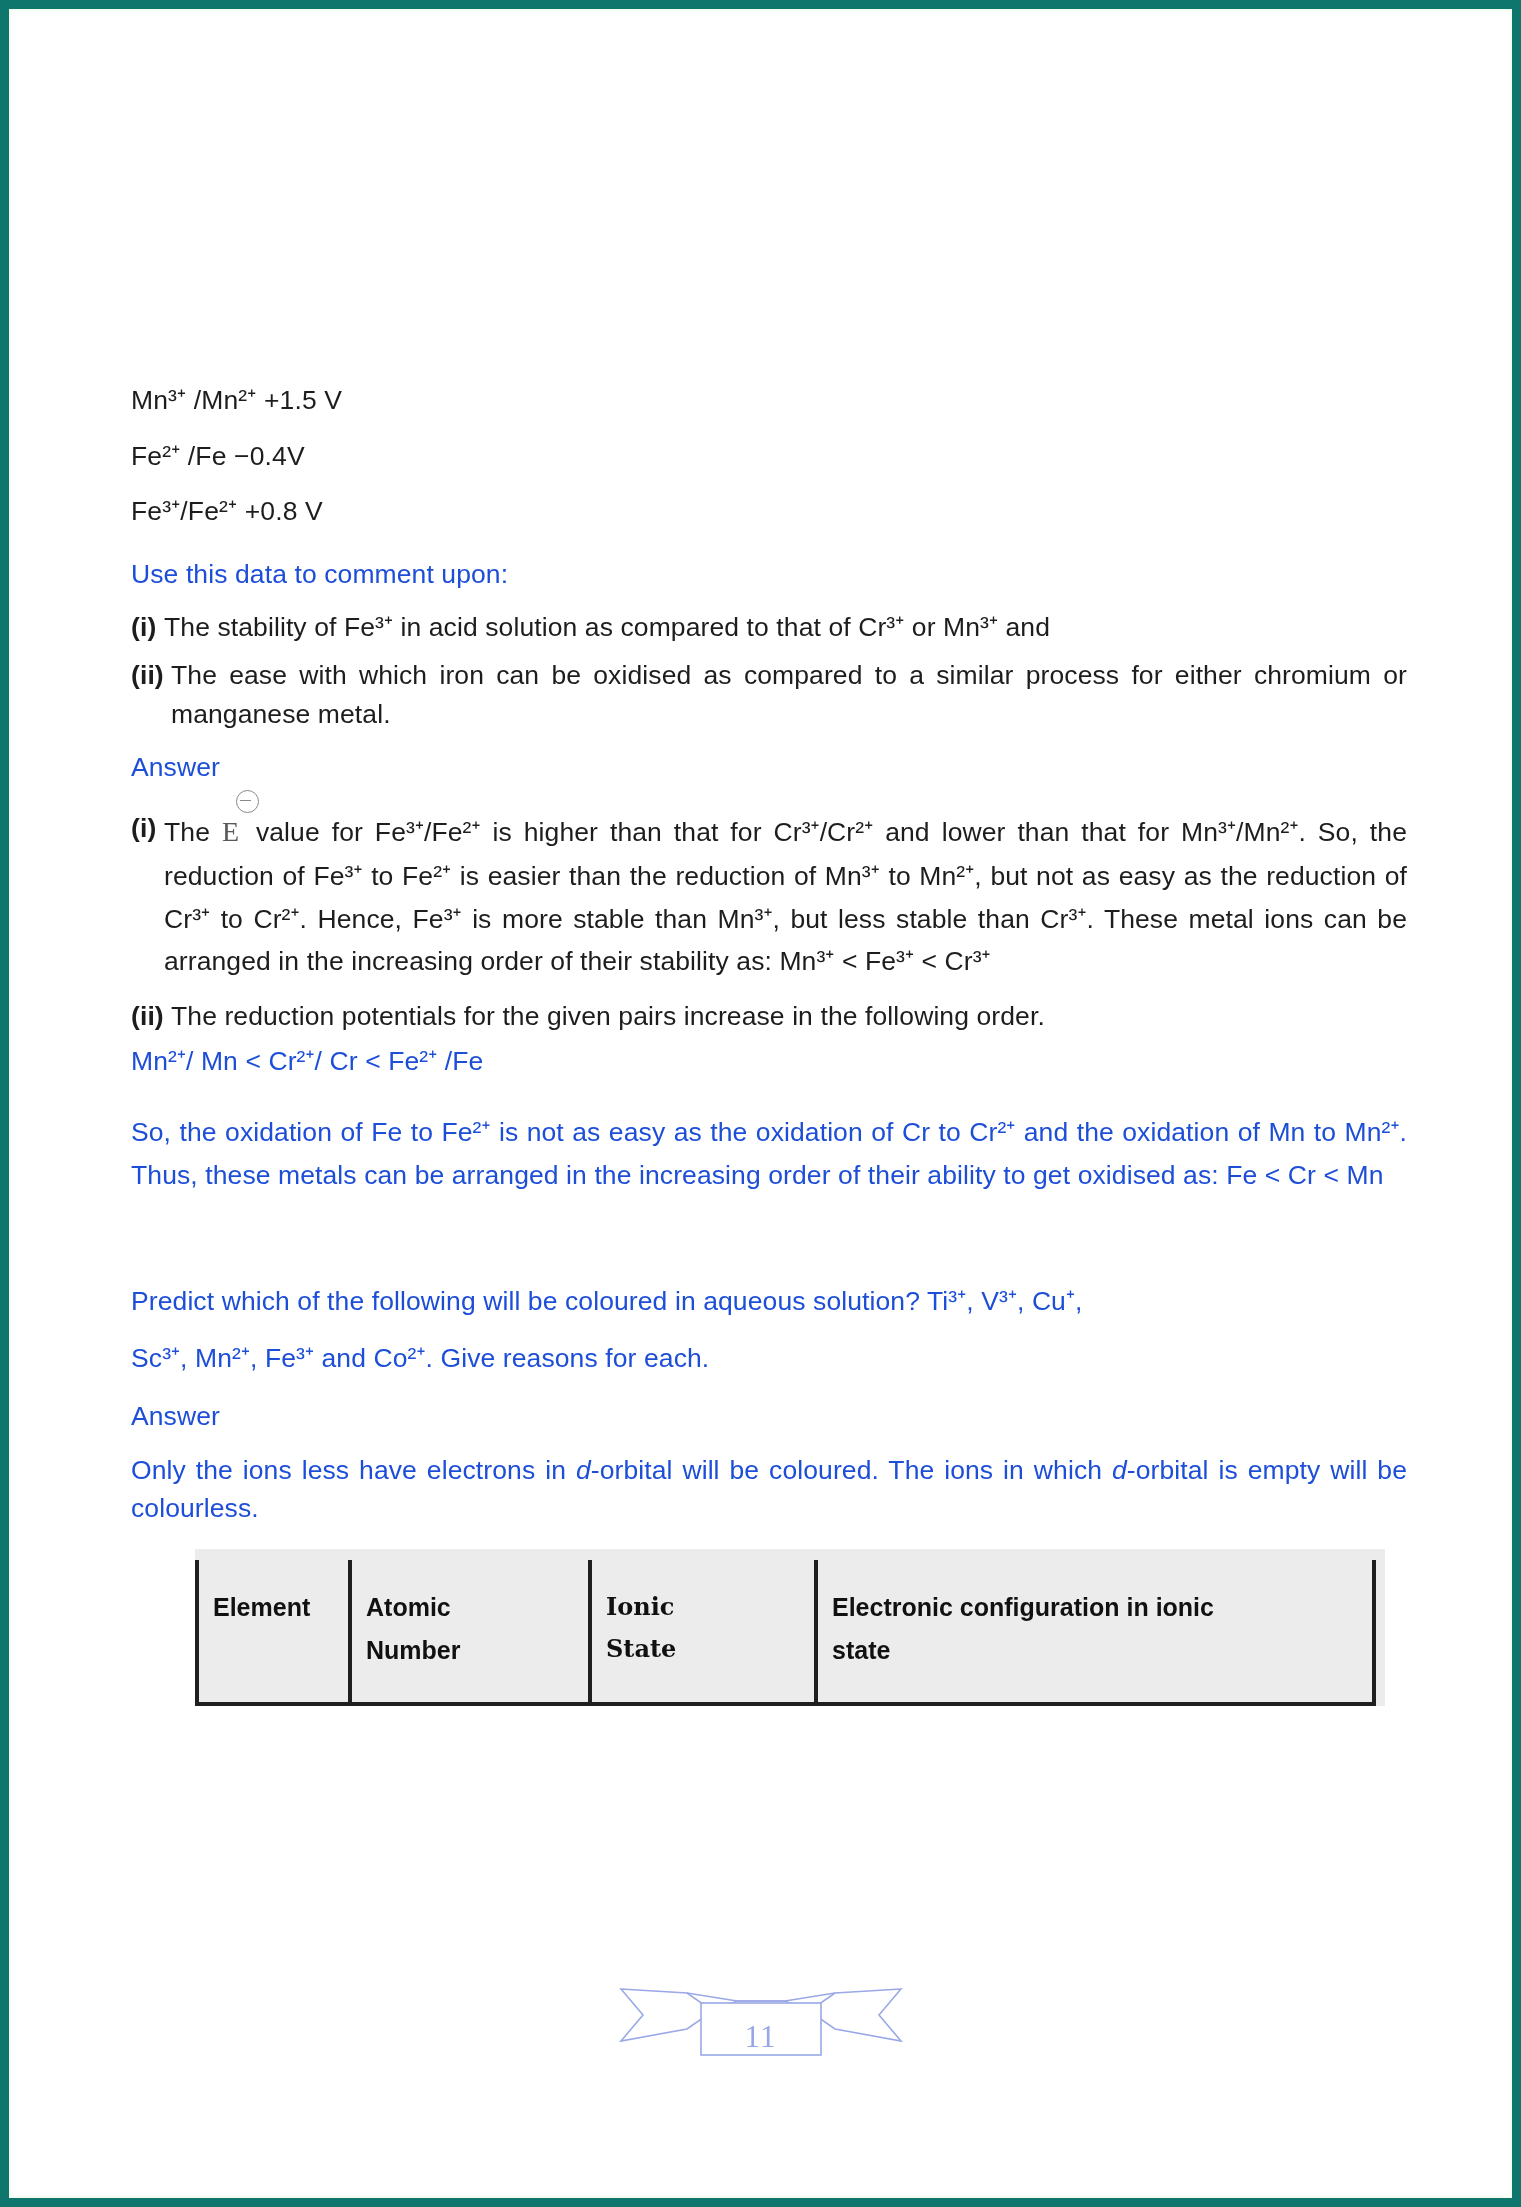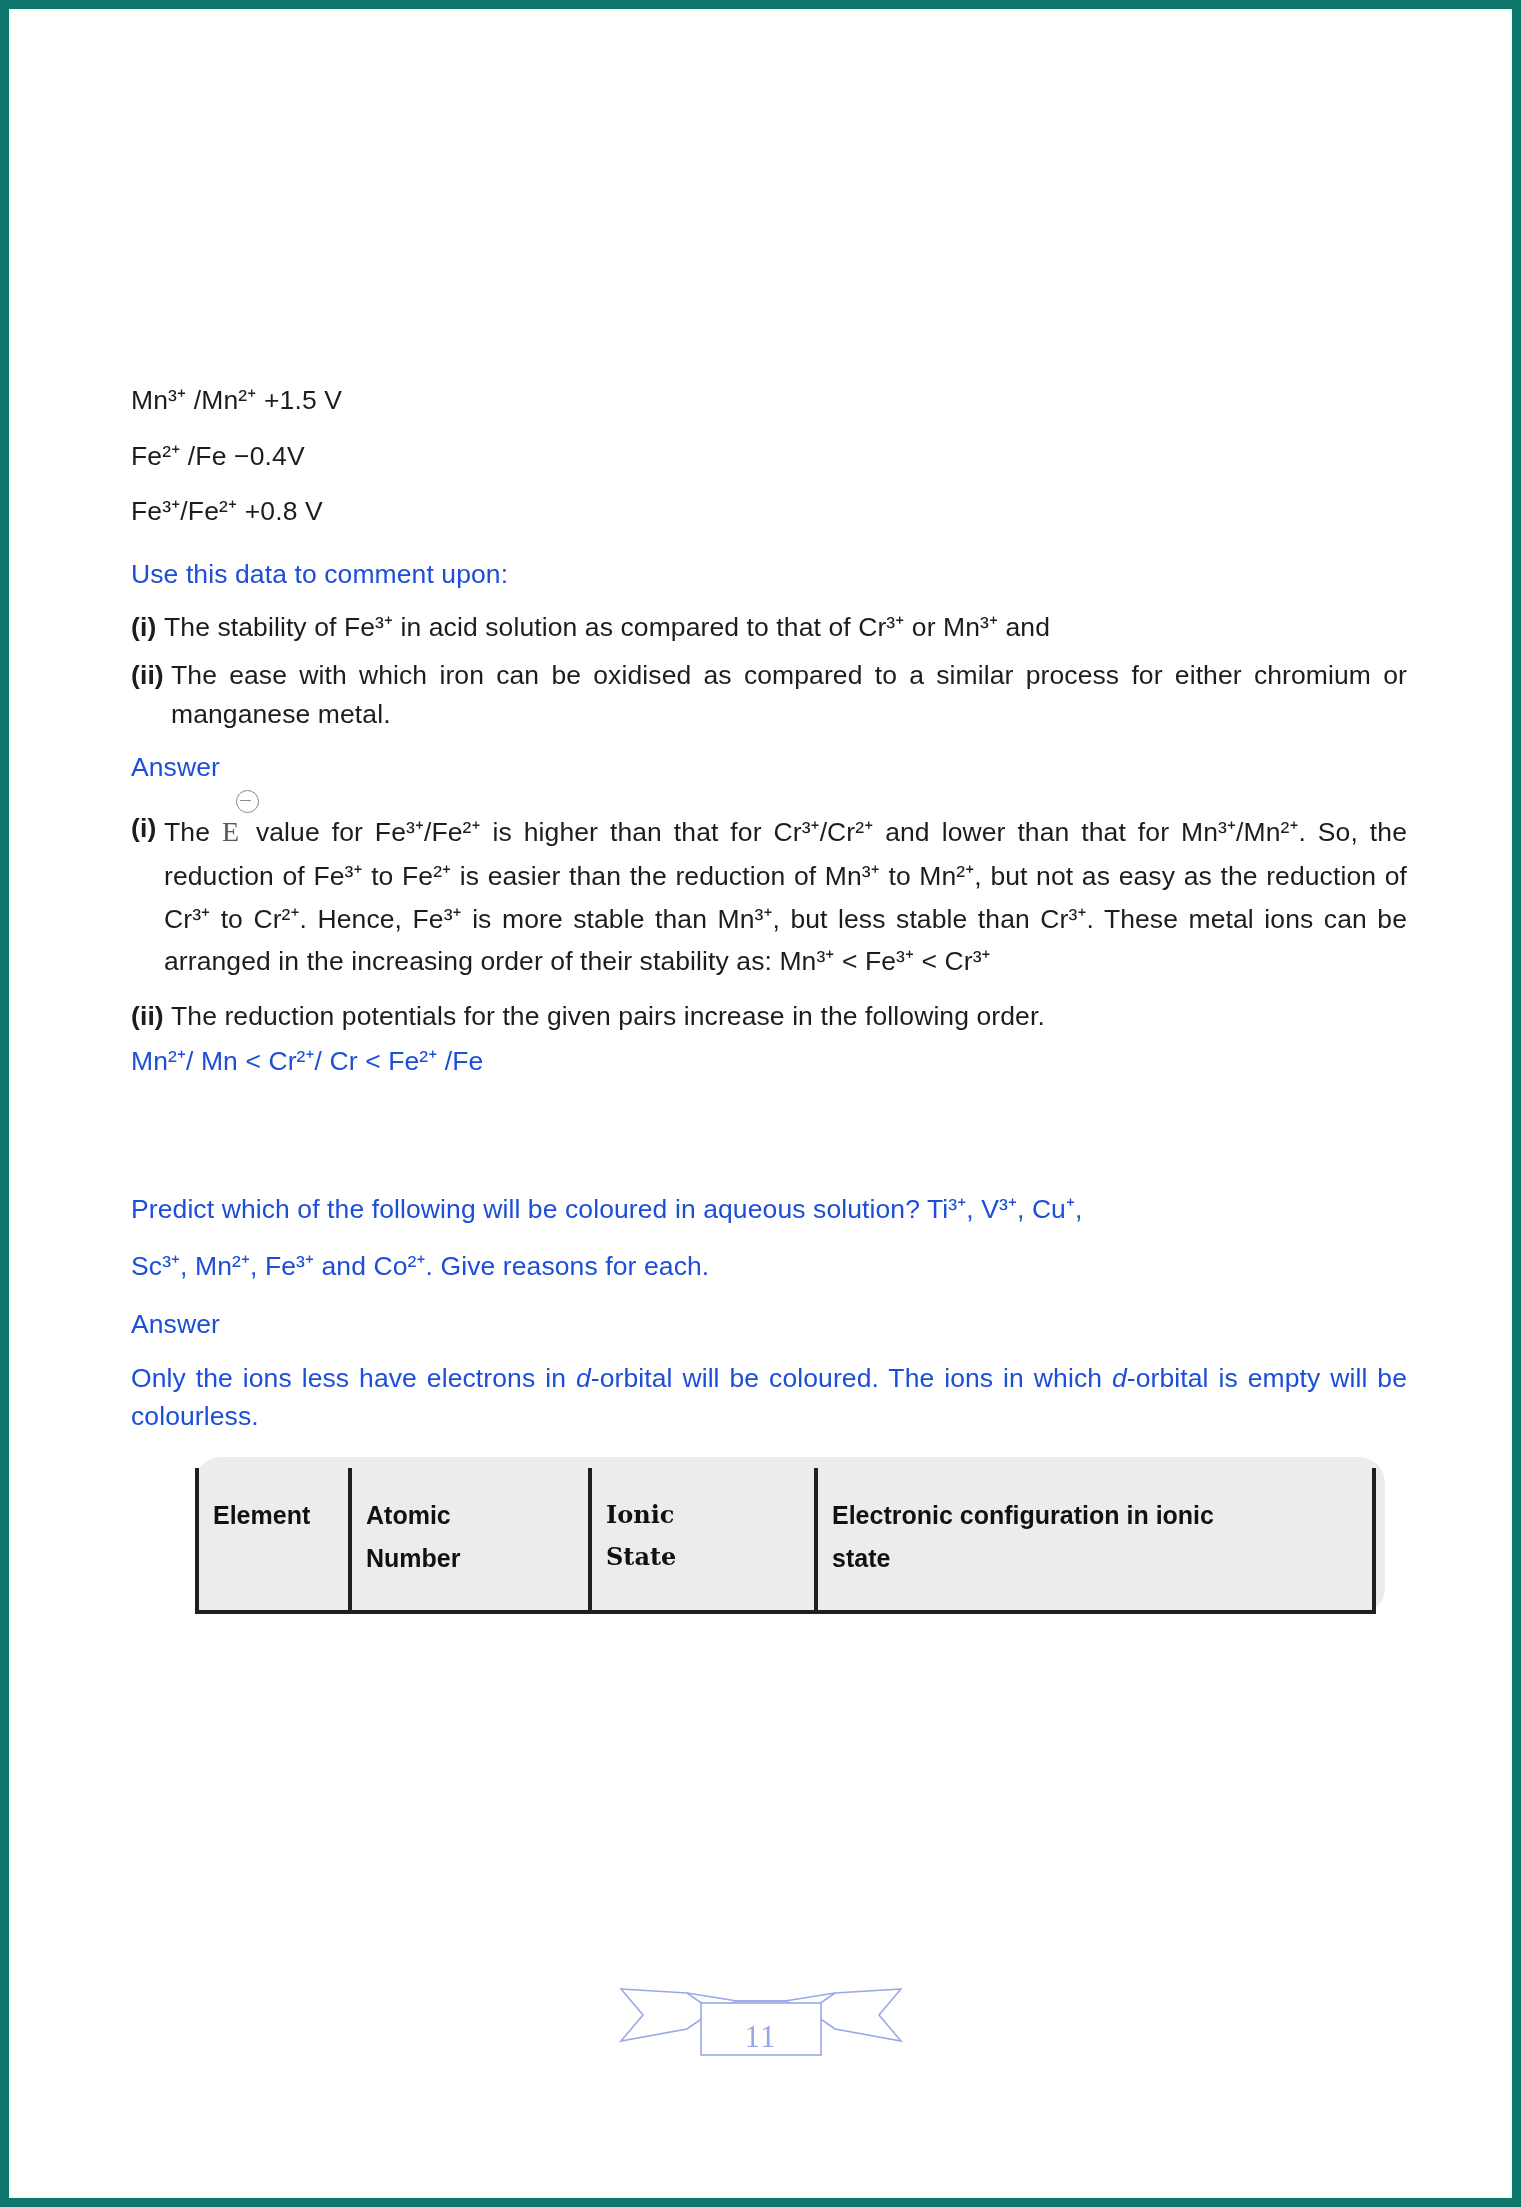--- a/index.html
+++ b/index.html
@@ -132,21 +132,20 @@
   .tbl-wrap {
     margin-top: 22px;
     position: relative;
     left: 64px;
     width: 1190px;
   }
   .tbl-bg {
     background: #ececec;
     padding-top: 11px;
     padding-right: 9px;
-    border-radius: 26px;
   }
   .tbl {
     width: 100%;
     border-collapse: collapse;
     table-layout: fixed;
   }
   .tbl th {
     background: #ececec;
     border-left: 4px solid #1f1f1f;
     border-bottom: 4px solid #1f1f1f;
@@ -226,20 +225,21 @@
       <span class="body"><span>The</span>&nbsp;<span class="e-std">E<span class="circ"></span></span><span>value for Fe³⁺/Fe²⁺  is higher than that for Cr³⁺/Cr²⁺ and lower than that for Mn³⁺/Mn²⁺. So, the reduction of Fe³⁺ to Fe²⁺ is easier than the reduction of Mn³⁺ to Mn²⁺, but not as easy as the reduction of Cr³⁺ to Cr²⁺. Hence, Fe³⁺ is more stable than Mn³⁺, but less stable than Cr³⁺. These metal ions can be arranged in the increasing order of their stability as: Mn³⁺ &lt; Fe³⁺ &lt; Cr³⁺</span></span>
     </div>
 
     <div class="item" style="margin-bottom:4px;">
       <span class="marker w-ii">(ii)</span>
       <span class="body nojust">The reduction potentials for the given pairs increase in the following order.</span>
     </div>
 
     <div class="para tight" style="margin-bottom:30px;">Mn²⁺/ Mn &lt; Cr²⁺/ Cr &lt; Fe²⁺ /Fe</div>
 
+    <div class="para para-loose">So, the oxidation of Fe to Fe²⁺ is not as easy as the oxidation of Cr to Cr²⁺ and the oxidation of Mn to Mn²⁺. Thus, these metals can be arranged in the increasing order of their ability to get oxidised as: Fe &lt; Cr &lt; Mn</div>
 
     <div class="section-gap"></div>
 
 
     <div class="para tight" style="margin-bottom:16px;">Predict which of the following will be coloured in aqueous solution? Ti³⁺, V³⁺, Cu⁺,</div>
     <div class="para tight" style="margin-bottom:18px;">Sc³⁺, Mn²⁺, Fe³⁺ and Co²⁺. Give reasons for each.</div>
 
     <div class="para tight" style="margin-bottom:16px;">Answer</div>
 
     <div class="para" style="line-height:1.42;">

